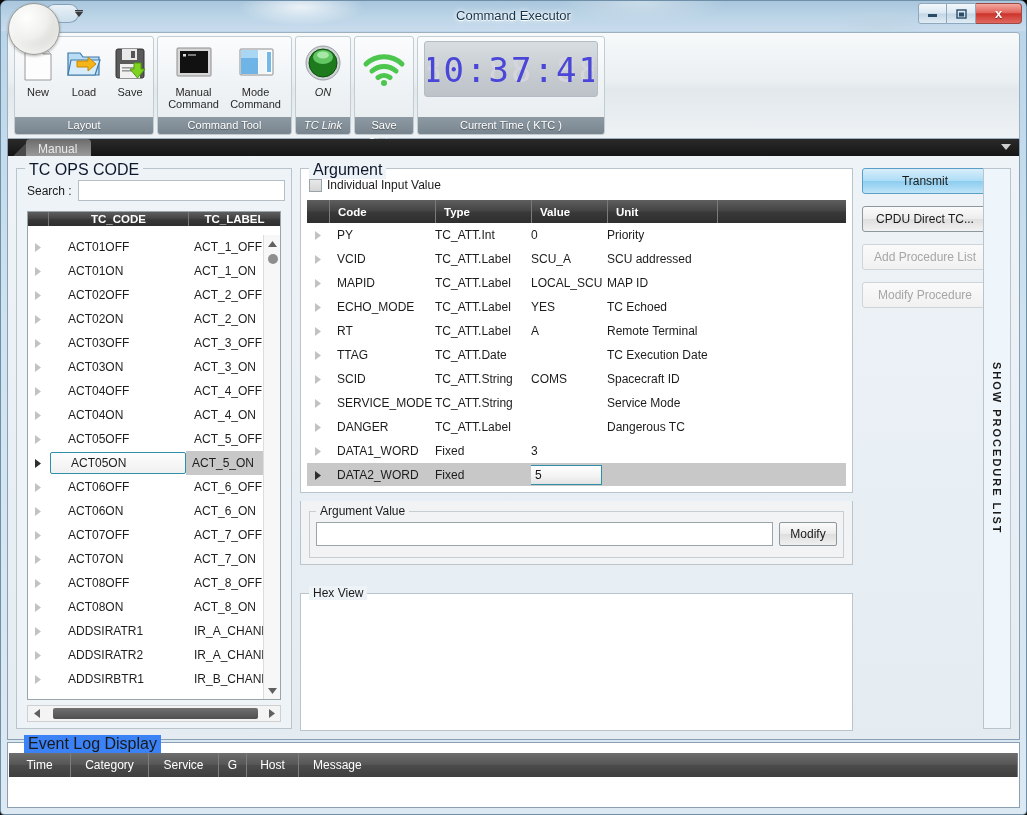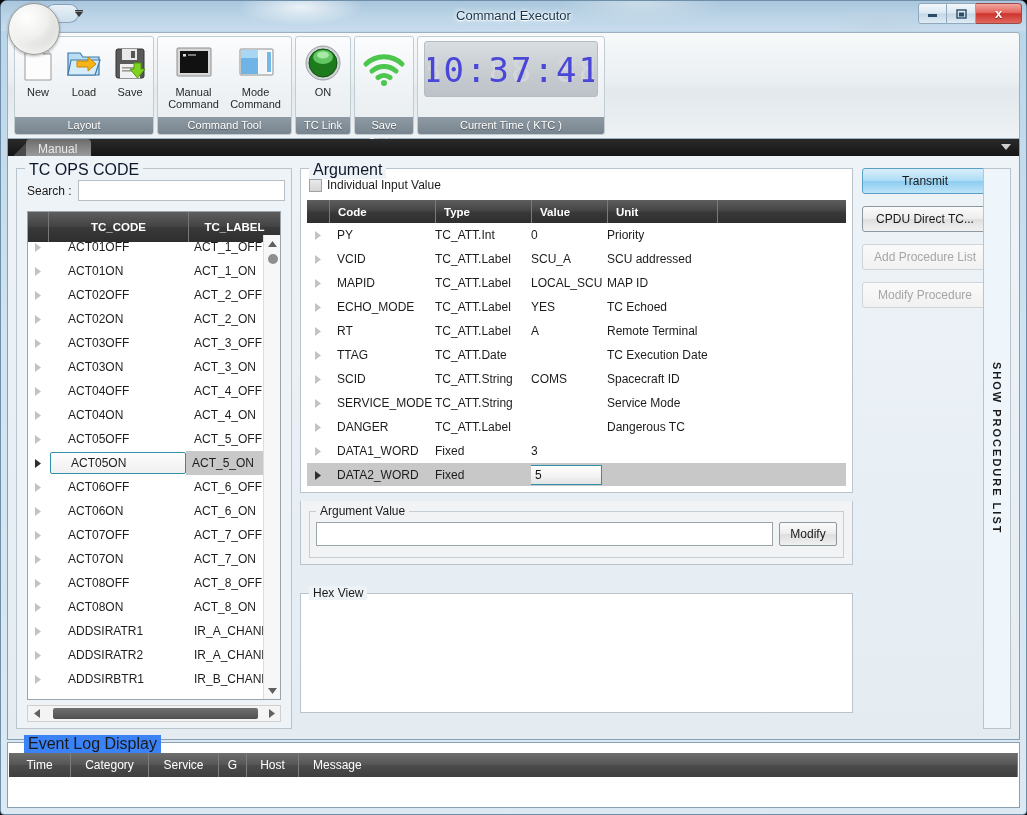--- a/index.html
+++ b/index.html
@@ -144,21 +144,21 @@
   #search-label { font-size:12px; color:#1a1a1a; margin-right: 6px; }
   #search-input {
     flex:1; height: 21px; border:1px solid #b6bfc6; background:#fff;
     font-family:"Liberation Sans", sans-serif; font-size:12px; padding:0 4px; color:#222;
   }
   #tree-wrap {
     position:absolute; left: 10px; top: 42px; width: 254px; bottom: 28px;
     border:1px solid #9aa4ab; background:#fff; overflow:hidden;
   }
   #tree-head {
-    display:flex; height: 30px;
+    display:flex; height: 14px;
     background: linear-gradient(180deg,#5e5e5e 0%, #434343 48%, #393939 52%, #2e2e2e 100%);
     color:#fff; font-size:11.5px; font-weight:bold;
   }
   #tree-head .th { display:flex; align-items:center; justify-content:center; position:relative; }
   #tree-head .th.c0 { width: 20px; }
   #tree-head .th.c1 { width: 140px; border-left:1px solid #777; }
   #tree-head .th.c2 { flex:1; border-left:1px solid #777; }
   #tree-rows { position:absolute; left:0; top:23px; right: 17px; bottom: 0; overflow:hidden; }
   .trow { display:flex; height: 24px; align-items:center; font-size: 12px; color:#1d1d1d; }
   .trow .exp { width: 20px; display:flex; align-items:center; justify-content:center; }
@@ -259,21 +259,21 @@
   #av-input {
     flex:1; height: 24px; border:1px solid #9aa4ab; background:#fff;
     font-family:"Liberation Sans", sans-serif; font-size:12px; padding:0 4px; color:#222;
   }
   #modify-btn {
     width: 58px; height: 24px; font-size: 12px; color:#1a1a1a;
     border: 1px solid #8d979e; border-radius: 2px;
     background: linear-gradient(180deg,#fbfbfb 0%, #ececec 48%, #dedede 52%, #f0f0f0 100%);
   }
   #hex-panel {
-    position:absolute; left: 0; top: 92px; width: 553px; height: 120px;
+    position:absolute; left: 0; top: 92px; width: 553px; height: 138px;
     border:1px solid #b9c4cc; background:#fff;
   }
   #hex-legend {
     position:absolute; top:-8px; left: 8px; padding: 0 4px;
     background:#eef3f7; font-size:12px; color:#1a1a1a;
   }
 
   
   #right-panel { position:absolute; left: 852px; top: 12px; width: 136px; bottom: 10px; }
   .rbtn {
@@ -421,21 +421,21 @@
           </span>
           <span class="lbl">
             <span>Mode</span><br>
             <span>Command</span>
           </span>
         </div>
       </div>
       <div class="rgroup-title">Command Tool</div>
     </div>
 
-    <div class="rgroup" style="left:287px; width:56px;">
+    <div class="rgroup" style="left:287px; width:56px;font-style:italic;">
       <div class="rgroup-body">
         <div class="ritem" style="width:54px;">
           <span class="icon">
             <svg width="40" height="40" viewBox="0 0 40 40">
               <circle cx="20" cy="20" r="17" fill="#cfd3d6" stroke="#9aa0a5"></circle>
               <circle cx="20" cy="20" r="14" fill="#1d7a1d"></circle>
               <circle cx="20" cy="20" r="14" fill="none" stroke="#0d4f0d" stroke-width="1"></circle>
               <ellipse cx="20" cy="14" rx="10" ry="7" fill="#6fd46f" opacity="0.85"></ellipse>
               <ellipse cx="20" cy="12" rx="6" ry="3.5" fill="#b9f0b9" opacity="0.8"></ellipse>
             </svg>

